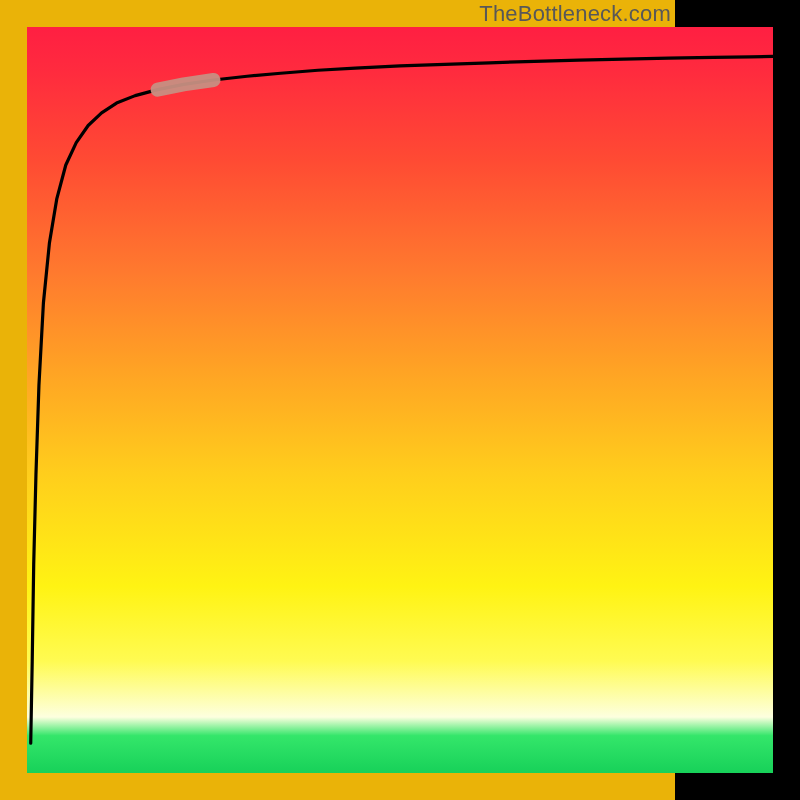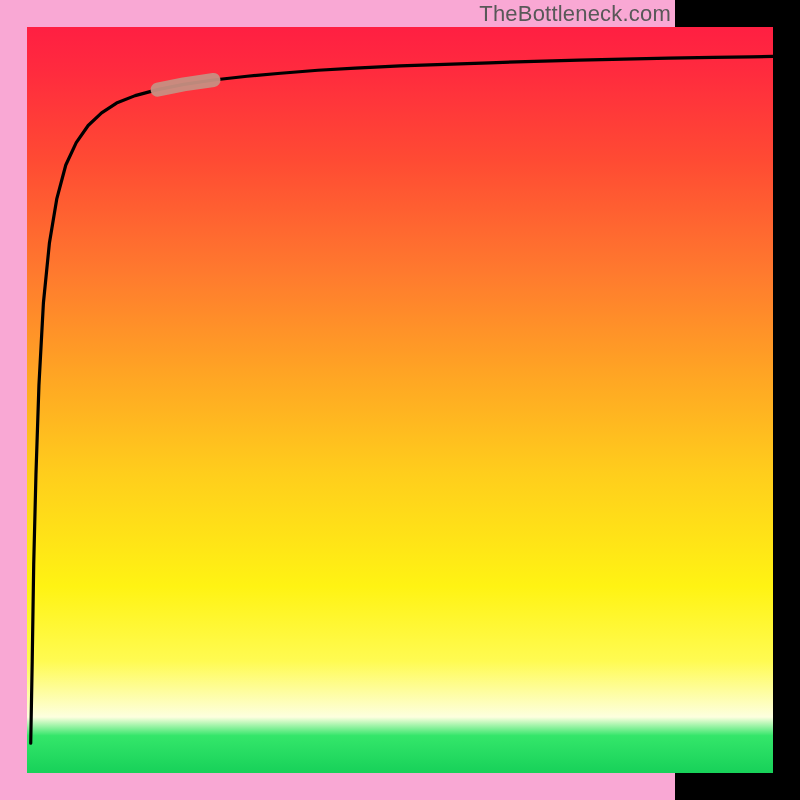--- a/index.html
+++ b/index.html
@@ -7,21 +7,21 @@
     padding: 0;
     width: 800px;
     height: 800px;
     background: #000;
     overflow: hidden;
   }
   .stage {
     position: relative;
     width: 675px;
     height: 800px;
-    background: #f9a8d4;
+    background: #eab308;
   }
   .plot-area {
     position: absolute;
     left: 27px;
     top: 27px;
     width: 746px;
     height: 746px;
     
     background: linear-gradient(
       to bottom,

